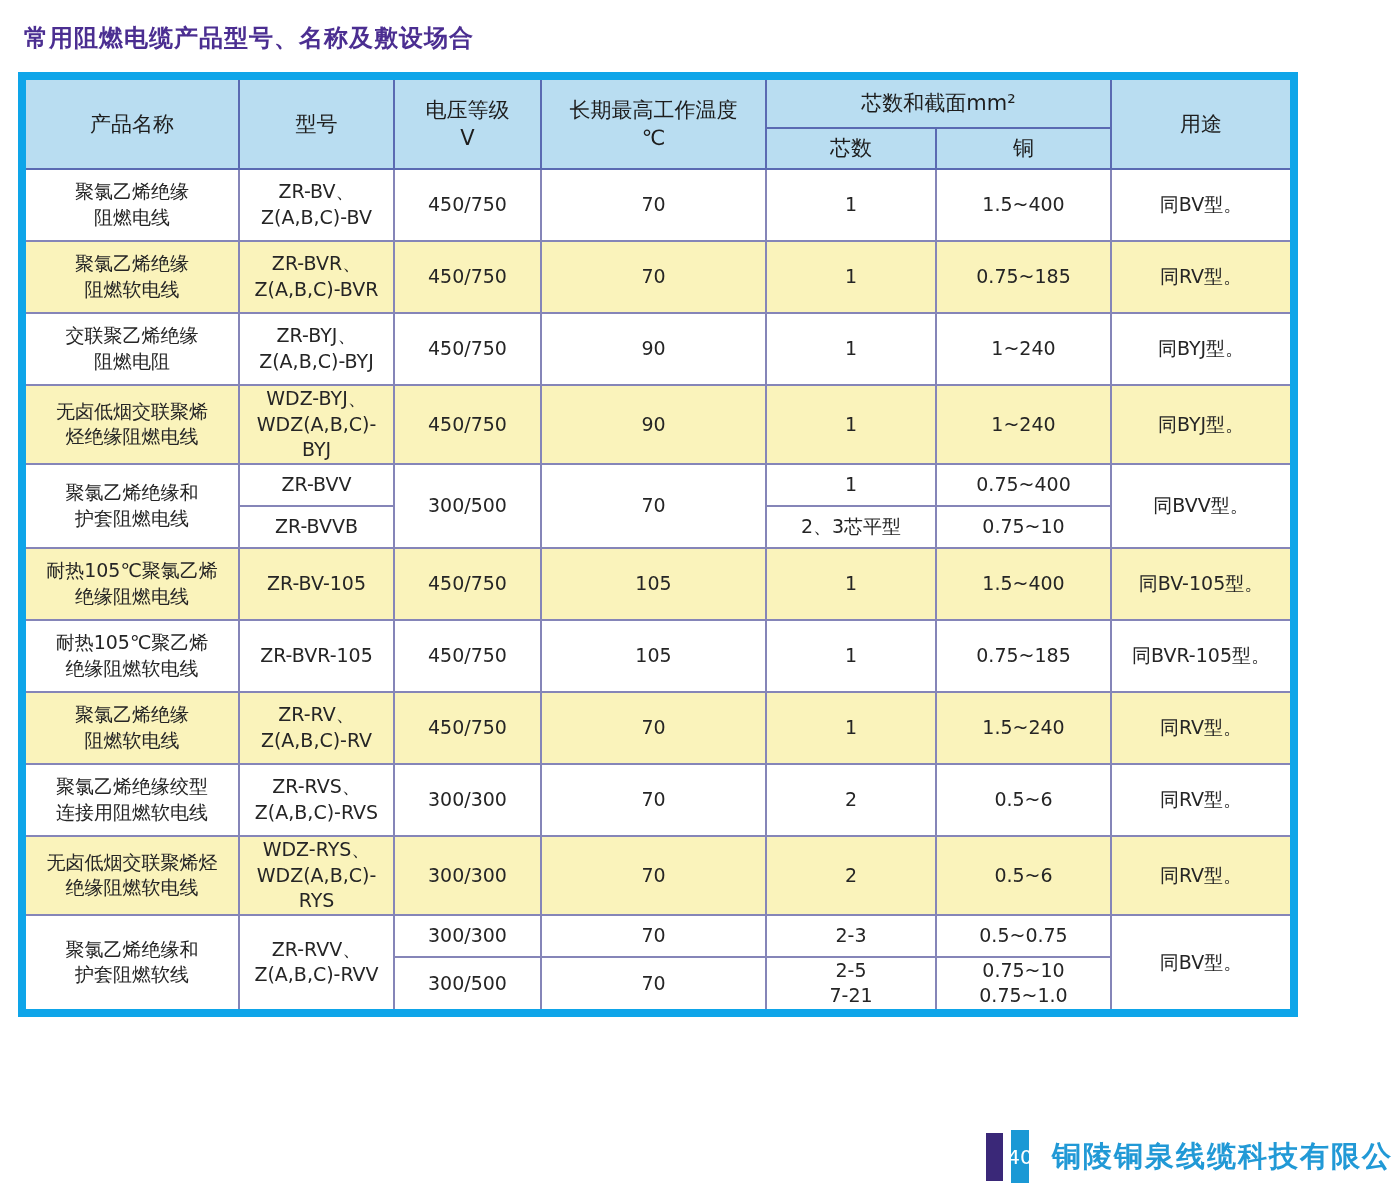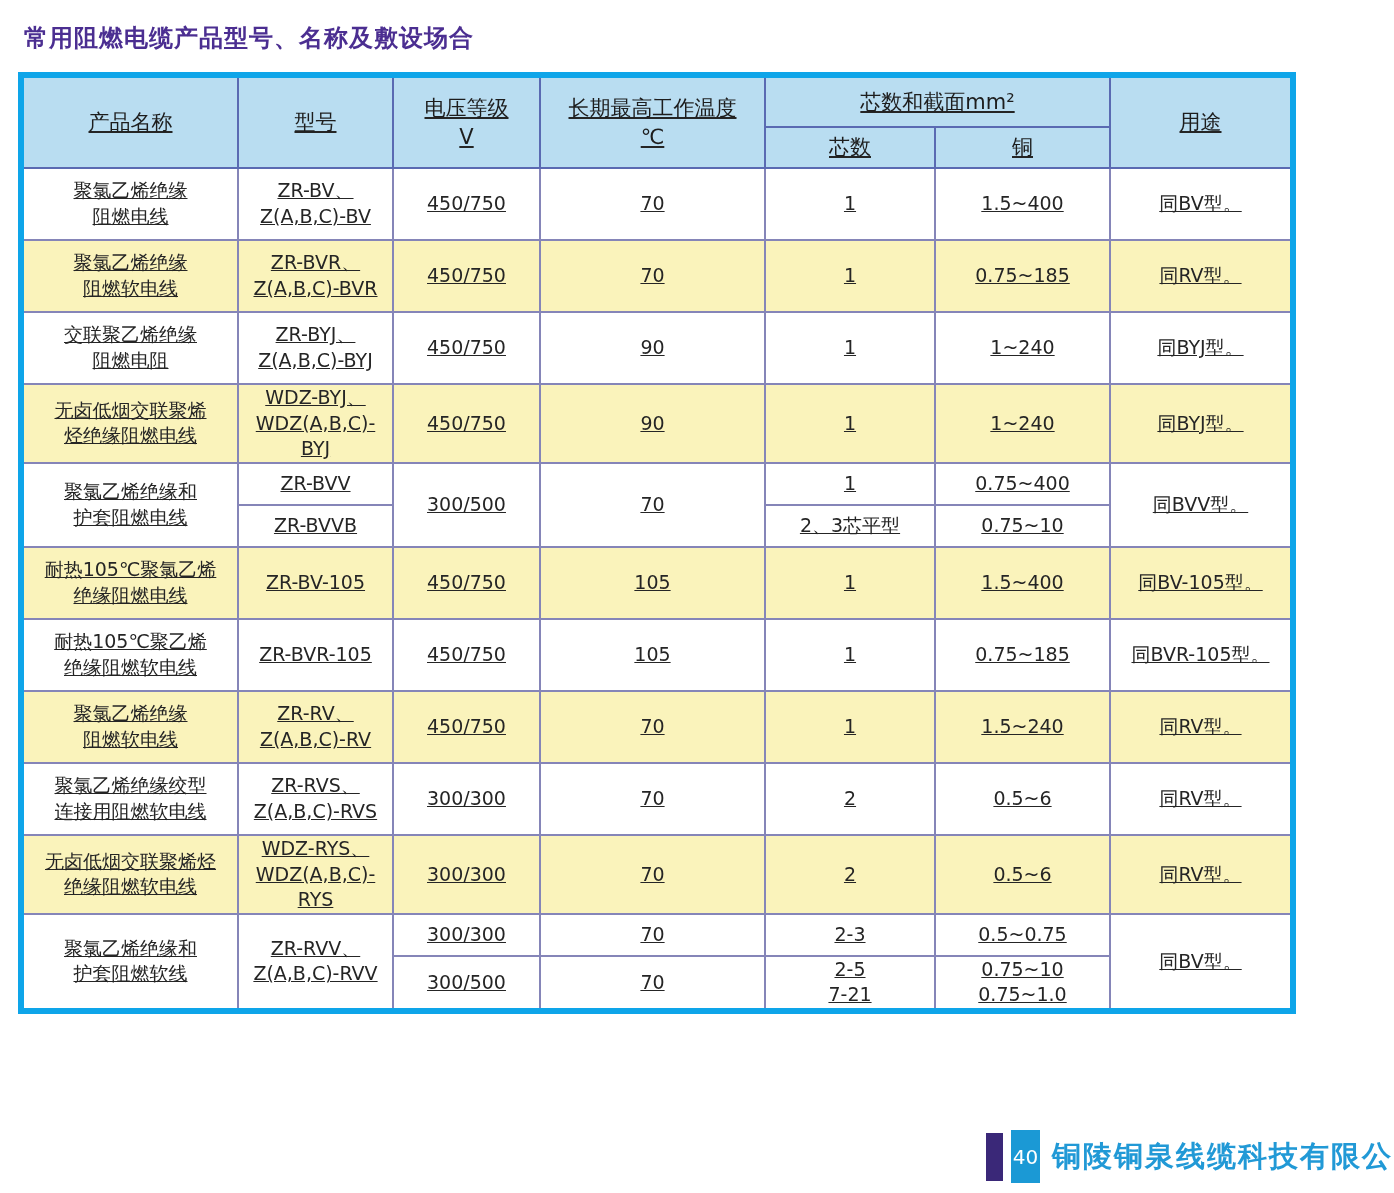--- a/index.html
+++ b/index.html
@@ -19,22 +19,21 @@
     color: #4b2e91;
     letter-spacing: 1px;
   }
   table.spec-table {
     position: absolute;
     left: 18px;
     top: 72px;
     width: 1272px;
     border-collapse: collapse;
     table-layout: fixed;
-    border: 6px solid #0ea5e9;
-    text-decoration: underline;
+    border: 8px solid #0ea5e9;
   }
   .spec-table th, .spec-table td {
     border: 2px solid #8585b8;
     text-align: center;
     vertical-align: middle;
     white-space: pre-line;
     line-height: 1.35;
     overflow: hidden;
   }
   .spec-table thead th {
@@ -51,21 +50,21 @@
   tr.h-sub { height: 42px; }
   tr.yellow td { background: #faf3bb; }
   .footer { position: absolute; left: 0; top: 1128px; width: 1394px; height: 55px; }
   .footer-purple-block {
     position: absolute; left: 986px; top: 5px;
     width: 17px; height: 48px;
     background: #3a2878;
   }
   .footer-page-badge {
     position: absolute; left: 1011px; top: 2px;
-    width: 29px; height: 53px;
+    width: 18px; height: 53px;
     background: #1b99d5;
     color: #ffffff;
     font-size: 20px;
     display: flex; align-items: center; justify-content: center;
   }
   .footer-company {
     position: absolute; left: 1052px; top: 0;
     height: 56px; line-height: 56px;
     font-size: 29px;
     font-weight: bold;

